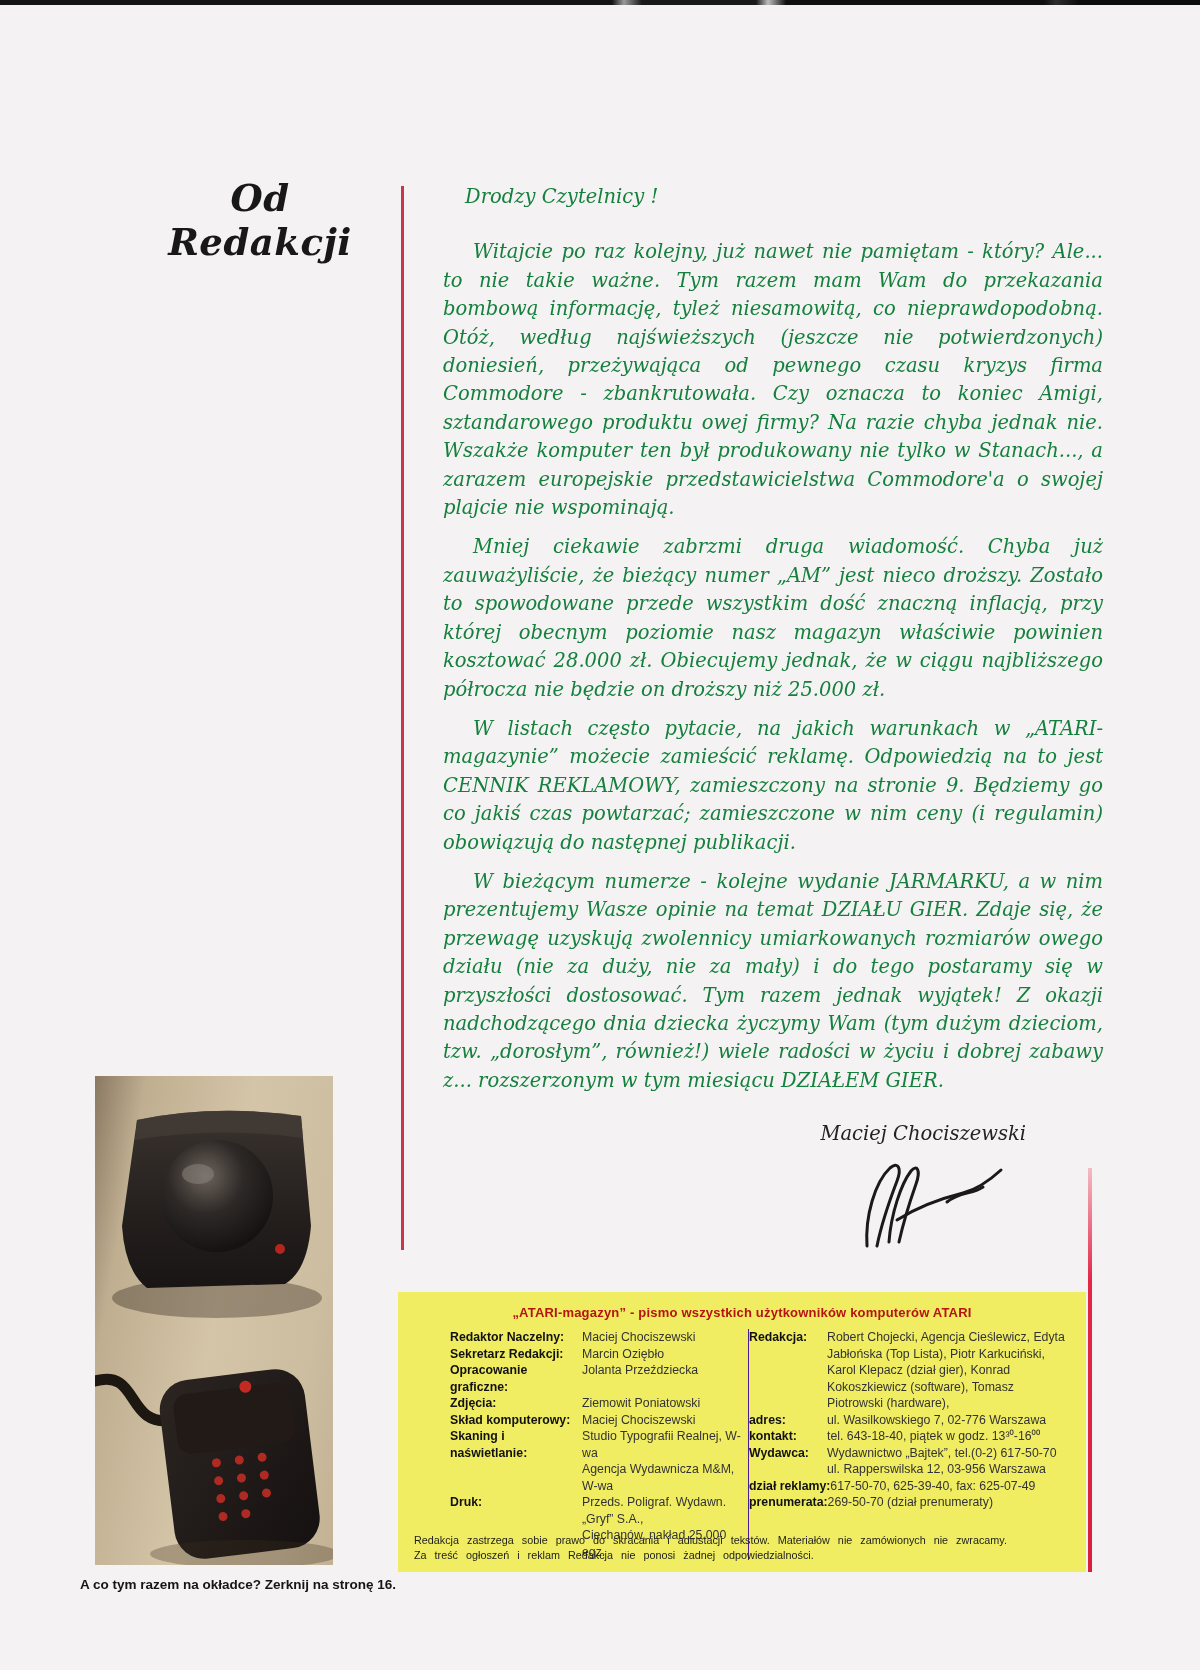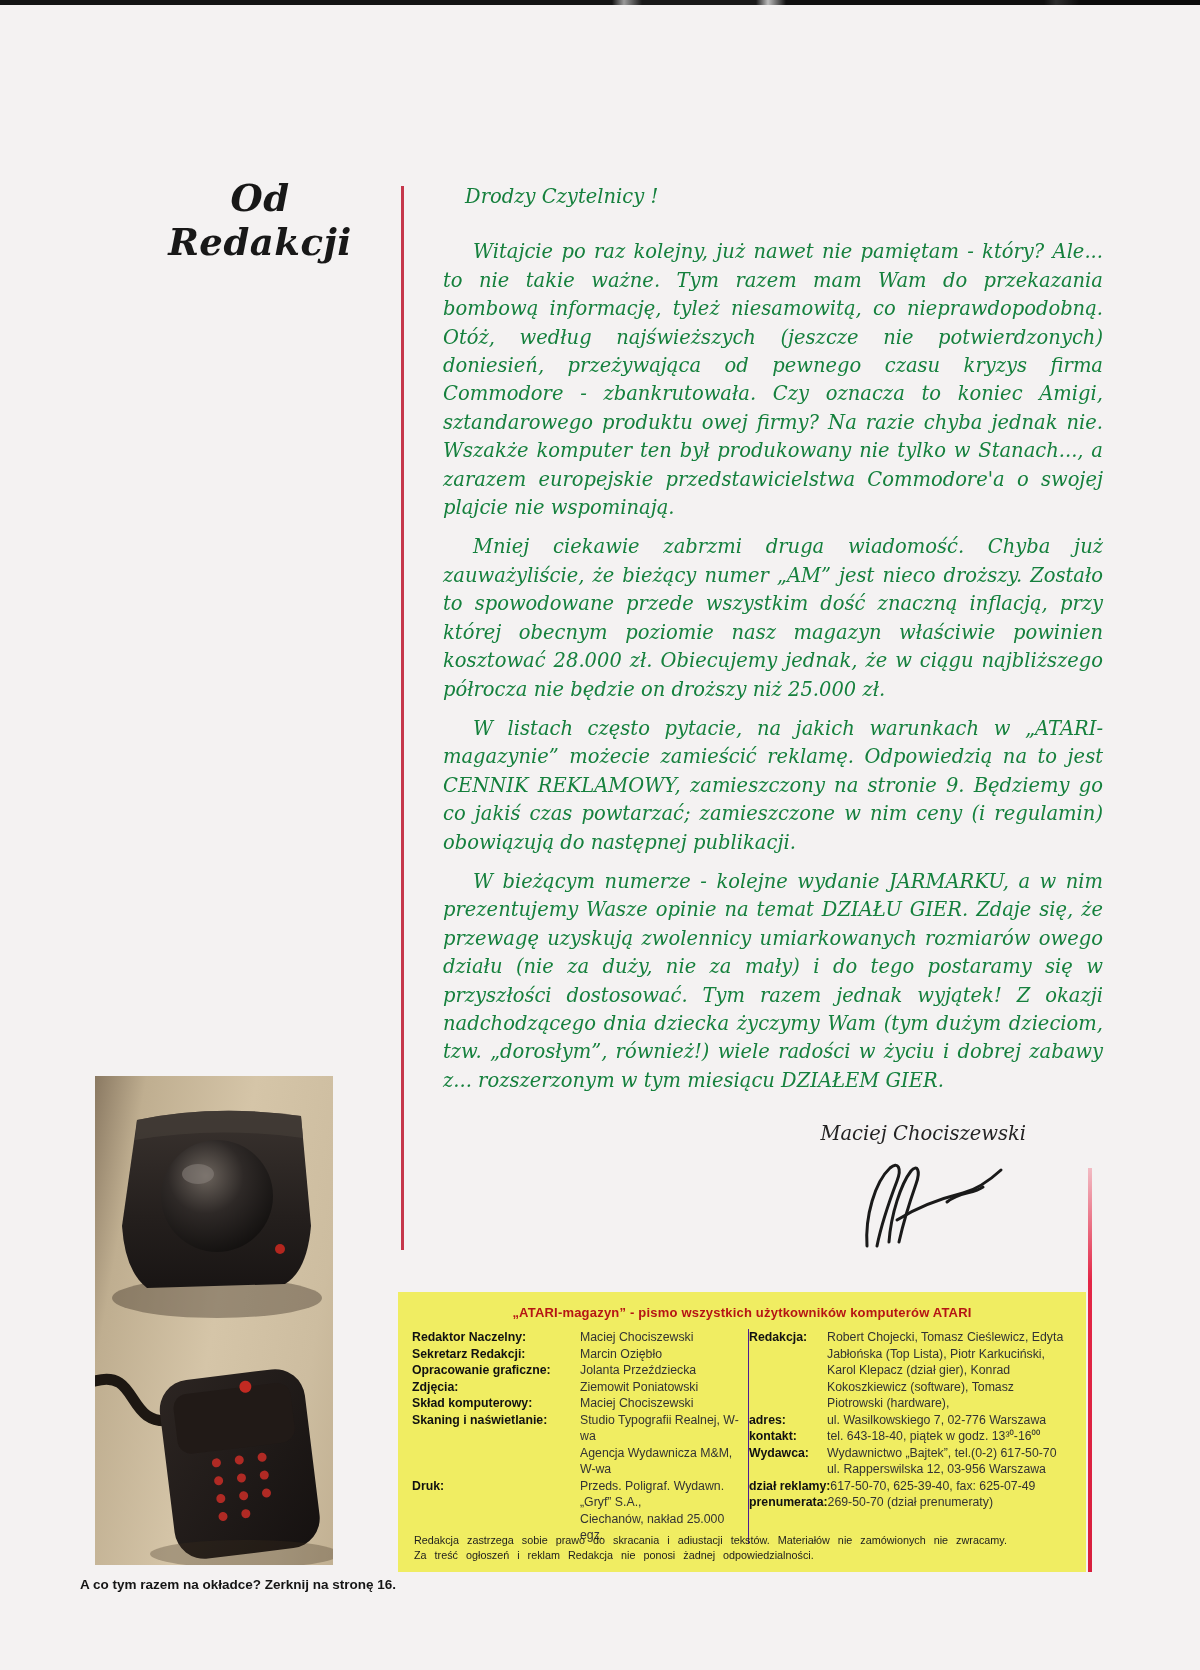--- a/index.html
+++ b/index.html
@@ -60,21 +60,21 @@
   }
   .masthead-title {
     padding-top:13px; text-align:center;
     font-weight:700; font-size:13px; color:#b51414; letter-spacing:.2px;
   }
   .masthead-cols { position:relative; display:flex; padding:9px 12px 0 14px; }
   .col-left { width:336px; flex:none; }
   .col-right { flex:1; border-left:1px solid #4c1d95; }
   .mrow { display:flex; font-size:12.3px; line-height:16.5px; }
   .mrow .lbl { flex:none; font-weight:700; color:#111; }
-  .col-left .lbl { width:168px; }
+  .col-left .lbl { width:132px;margin-left:38px; }
   .col-right .lbl { min-width:78px; }
   .mrow .val { color:#333; }
   .disclaimer {
     position:absolute; left:16px; right:12px; bottom:9px;
     font-size:10.8px; line-height:15px; color:#1d1d1d; word-spacing:5px;
   }
 </style>
 </head>
 <body>
 
@@ -197,21 +197,21 @@
             <span class="val">Przeds. Poligraf. Wydawn. „Gryf” S.A.,</span>
           </div>
         <div class="mrow">
             <span class="lbl"></span>
             <span class="val">Ciechanów, nakład 25.000 egz.</span>
           </div>
       </div>
       <div class="col-right">
         <div class="mrow">
             <span class="lbl">Redakcja:</span>
-            <span class="val">Robert Chojecki, Tomasz Cieślewicz, Edyta</span>
+            <span class="val">Robert Chojecki, Agencja Cieślewicz, Edyta</span>
           </div>
         <div class="mrow">
             <span class="lbl"></span>
             <span class="val">Jabłońska (Top Lista), Piotr Karkuciński,</span>
           </div>
         <div class="mrow">
             <span class="lbl"></span>
             <span class="val">Karol Klepacz (dział gier), Konrad</span>
           </div>
         <div class="mrow">

